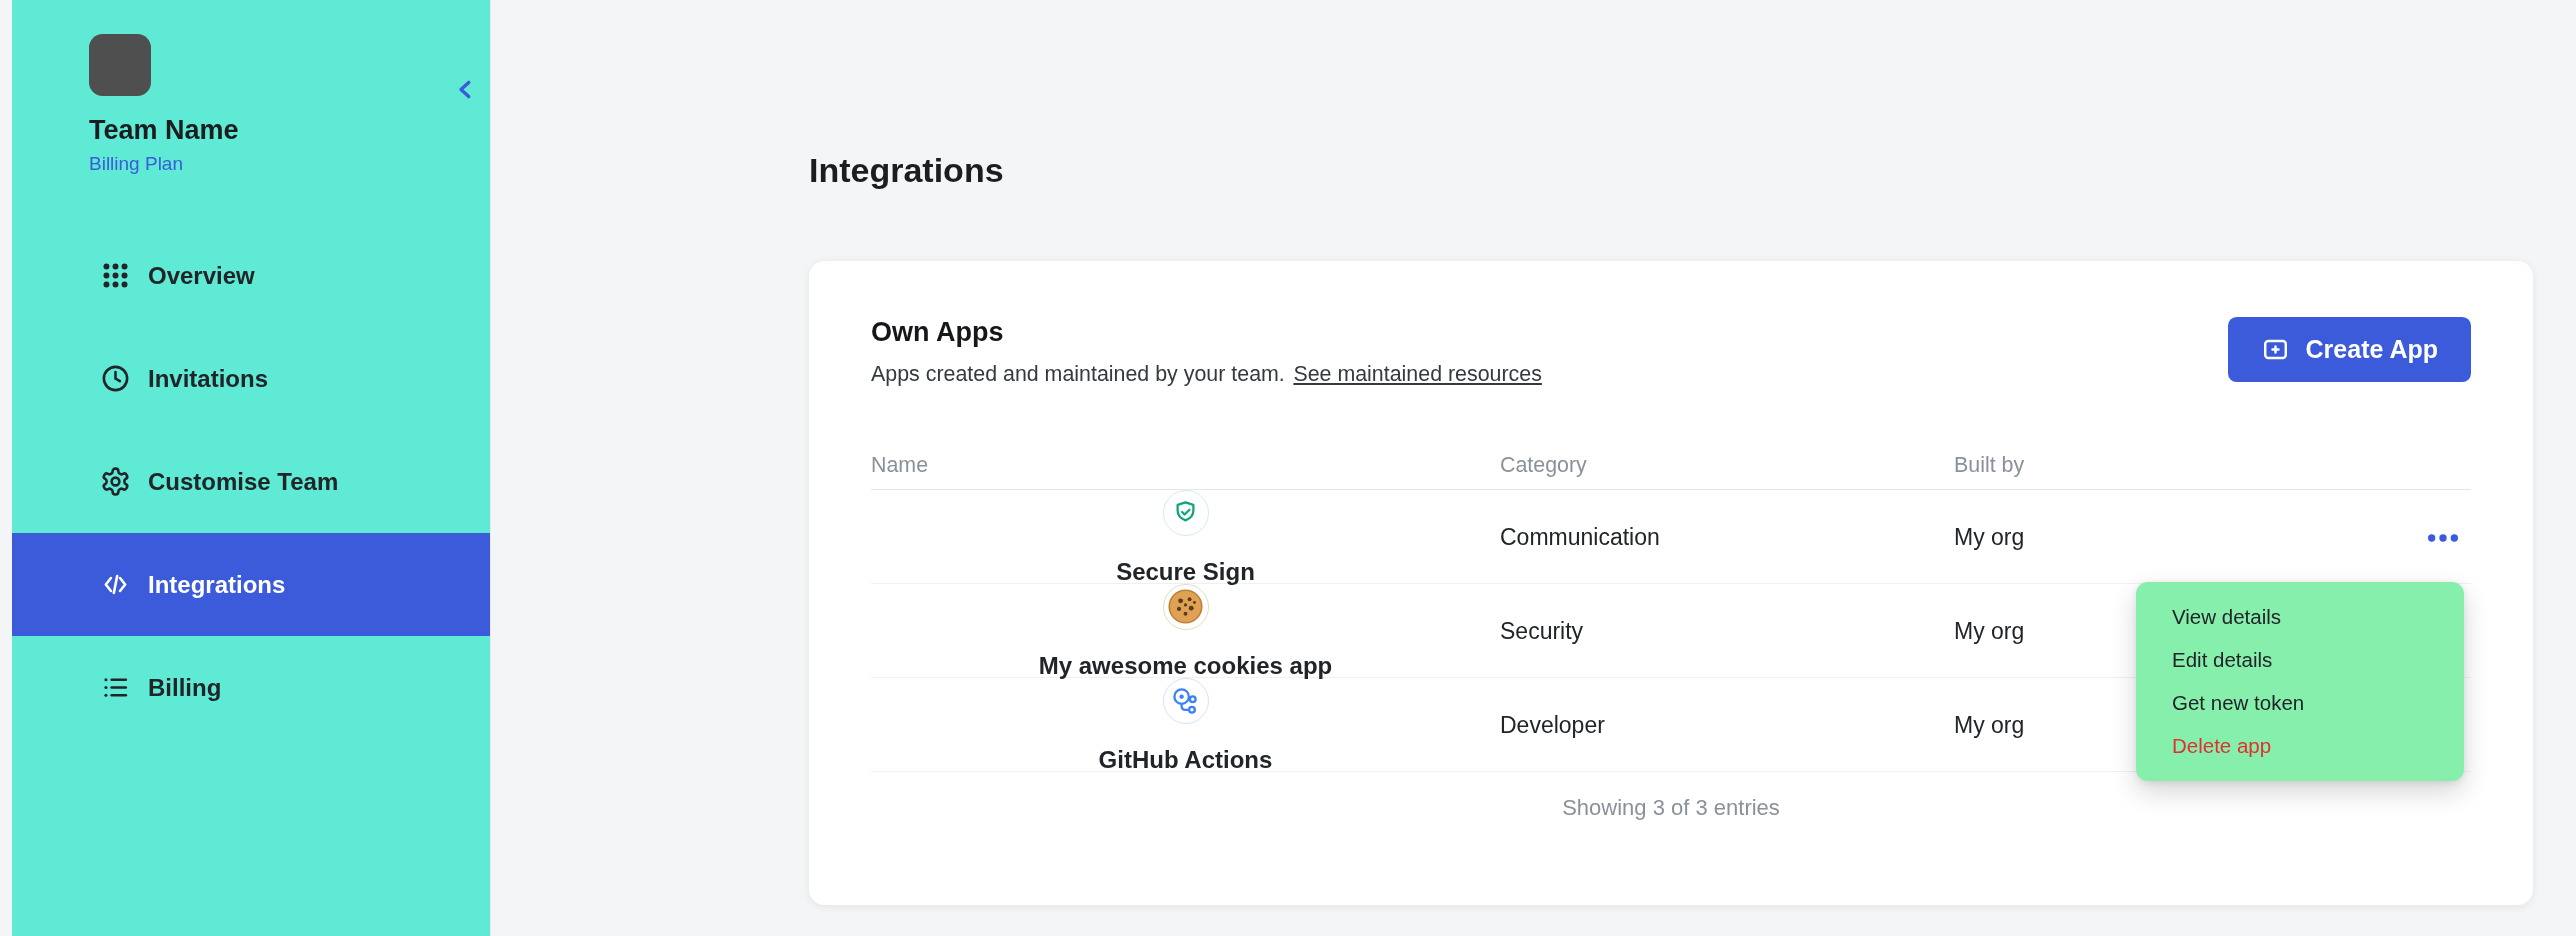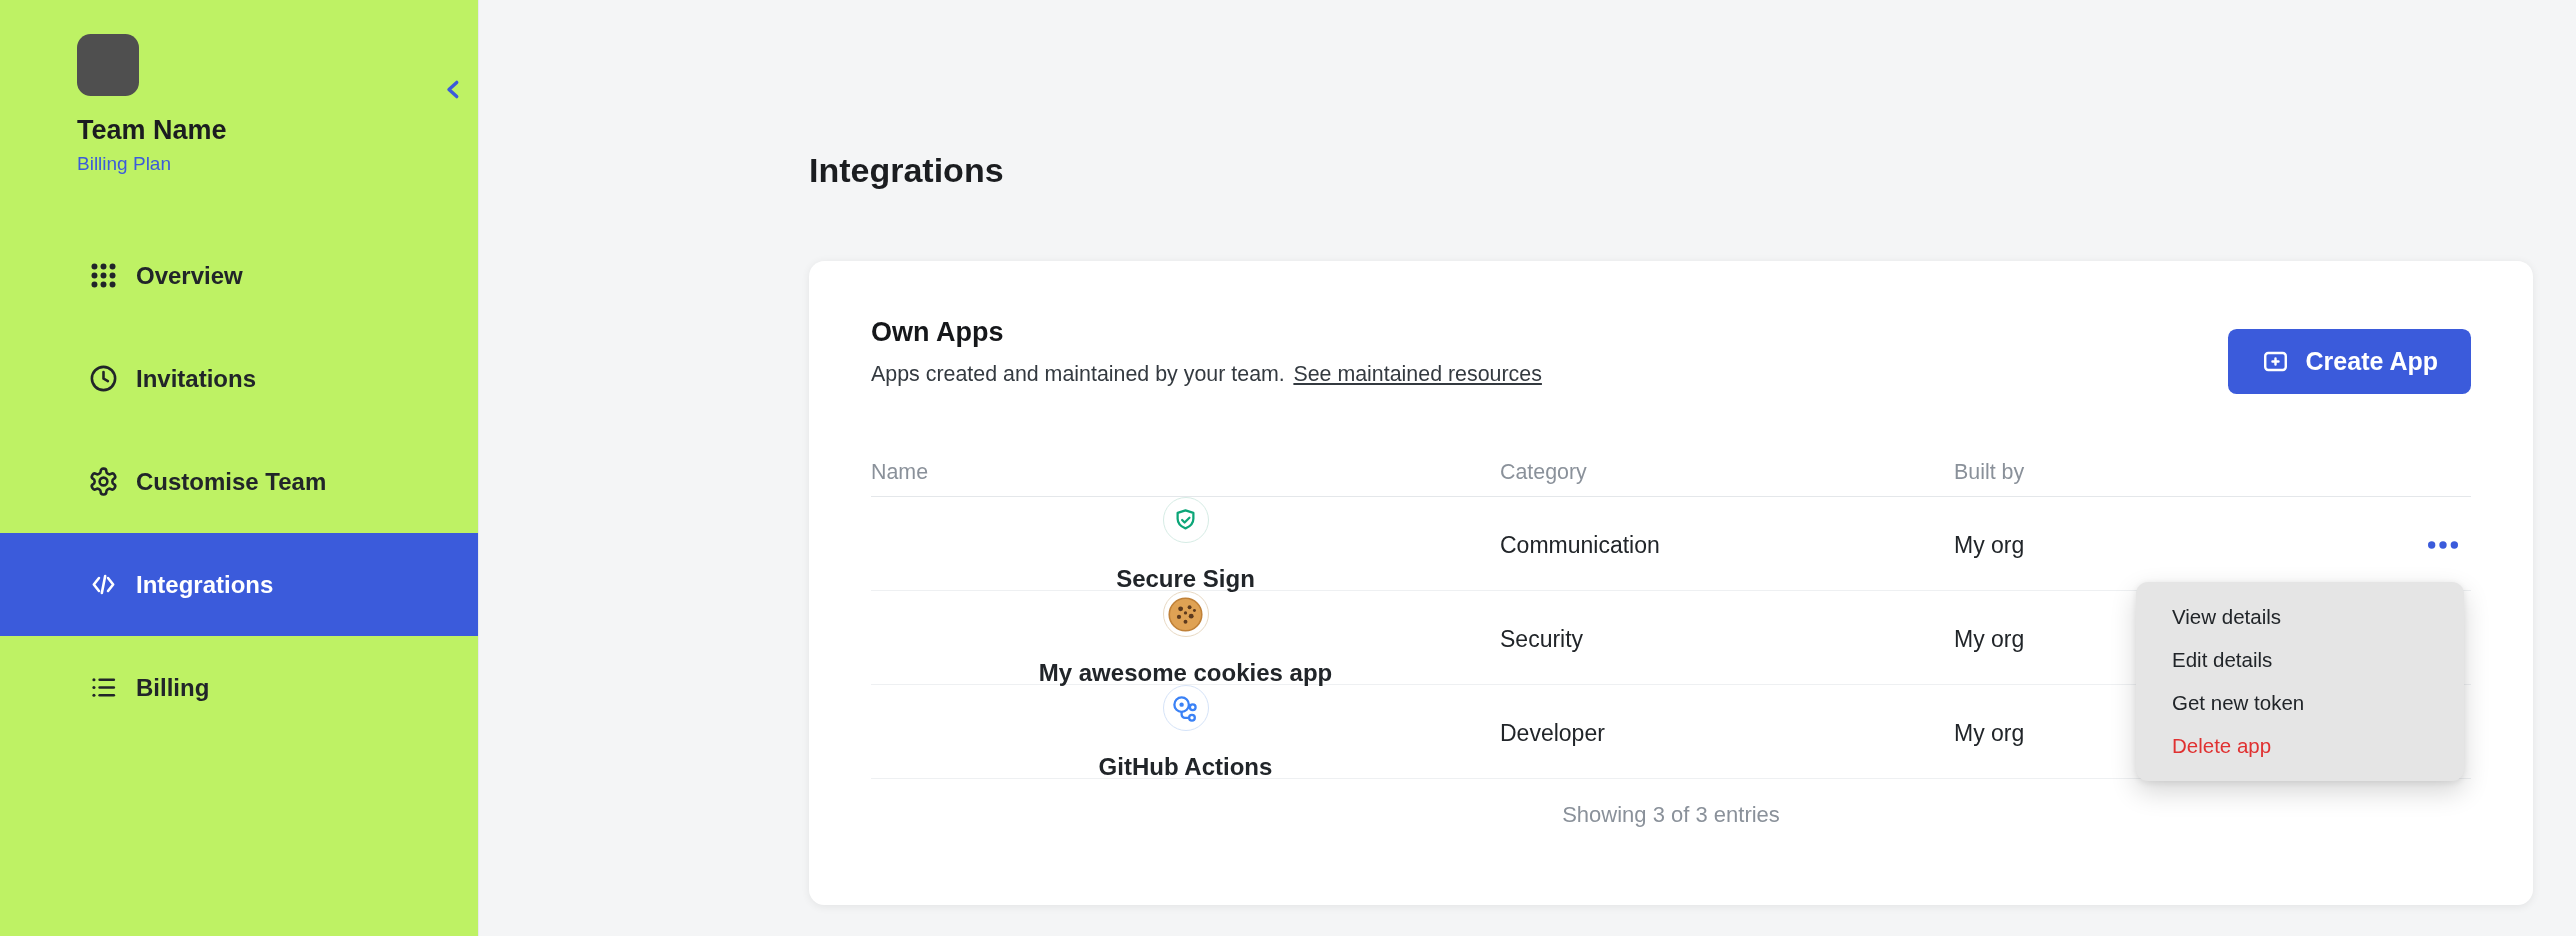--- a/index.html
+++ b/index.html
@@ -7,22 +7,22 @@
   body {
     position:relative;
     font-family:"Liberation Sans", sans-serif;
     background:#f4f5f6;
     overflow:hidden;
     color:#212529;
   }
 
   
   .sidebar {
-    position:absolute; left:0; top:0; width:479px; height:936px;
-    background:#bef264; border-right:1.7px solid #e7e9ec; z-index:5;
+    position:absolute; left:12px; top:0; width:479px; height:936px;
+    background:#5eead4; border-right:1.7px solid #e7e9ec; z-index:5;
   }
   .team-block { position:absolute; left:77px; top:34px; }
   .team-logo { width:62px; height:62px; background:#4f4f4f; border-radius:13.7px; }
   .team-name { margin-top:19px; font-size:27px; font-weight:700; color:#1b1d20; }
   .plan-link { margin-top:6.8px; font-size:19px; color:#3b5bdb; cursor:pointer; }
   .collapse-btn {
     position:absolute; right:1.7px; top:68px; width:45px; height:45px;
     display:flex; align-items:center; justify-content:center; cursor:pointer;
   }
   .nav { position:absolute; top:224px; left:0; right:0; }
@@ -42,21 +42,21 @@
     background:#ffffff; border-radius:15.4px;
     box-shadow:0 1.7px 8.6px rgba(0,0,0,0.07);
     padding:56px 62px 0 62px;
   }
   .card-header { display:flex; justify-content:space-between; align-items:flex-start; }
   .own-apps-title { font-size:27px; font-weight:700; color:#15171a; }
   .own-apps-sub { margin-top:13.7px; font-size:21.4px; color:#343a40; }
   .dev-link { color:#343a40; text-decoration:underline; margin-left:8.6px; cursor:pointer; }
 
   .create-btn {
-    margin-top:12px; height:65px; padding:0 33px; background:#3b5bdb; border:none;
+    margin-top:0; height:65px; padding:0 33px; background:#3b5bdb; border:none;
     border-radius:8.6px; color:#ffffff; font-size:25px; font-weight:600;
     font-family:"Liberation Sans", sans-serif;
     display:flex; align-items:center; gap:15.4px; cursor:pointer;
   }
 
   .table { margin-top:55px; }
   .thead, .trow { display:grid; grid-template-columns:629px 454px 394px 124px; align-items:center; }
   .thead { height:48px; font-size:21.4px; color:#8a919a; border-bottom:1.7px solid #e4e7ea; }
   .trow { height:94px; font-size:23px; color:#212529; border-bottom:1.7px solid #eef0f2; }
   .cell-name { display:flex; align-items:center; gap:22px; font-weight:700; font-size:24px;flex-direction:column; }
@@ -64,21 +64,21 @@
     width:46px; height:46px; border-radius:50%; border:1.7px solid #e6e8eb;
     background:#fff; display:flex; align-items:center; justify-content:center; overflow:hidden; flex:0 0 auto;
   }
   .actions-cell { display:flex; justify-content:flex-end; padding-right:3.4px; }
   .dots-btn { background:none; border:none; cursor:pointer; padding:8.6px; display:flex; }
   .table-footer { height:72px; display:flex; align-items:center; justify-content:center; font-size:22px; color:#8a919a; }
 
   
   .menu {
     position:absolute; left:1327px; top:321px; width:328px; padding:13.7px 0;
-    background:#e5e5e5; border-radius:12px; z-index:10;
+    background:#86efac; border-radius:12px; z-index:10;
     box-shadow:0 10.3px 27px rgba(0,0,0,0.16), 0 1.7px 6.8px rgba(0,0,0,0.08);
   }
   .menu-item {
     height:43px; display:flex; align-items:center; padding:0 36px;
     font-size:20.5px; color:#212529; cursor:pointer;
   }
   .menu-item.danger { color:#e03131; }
 </style>
 </head>
 <body>

